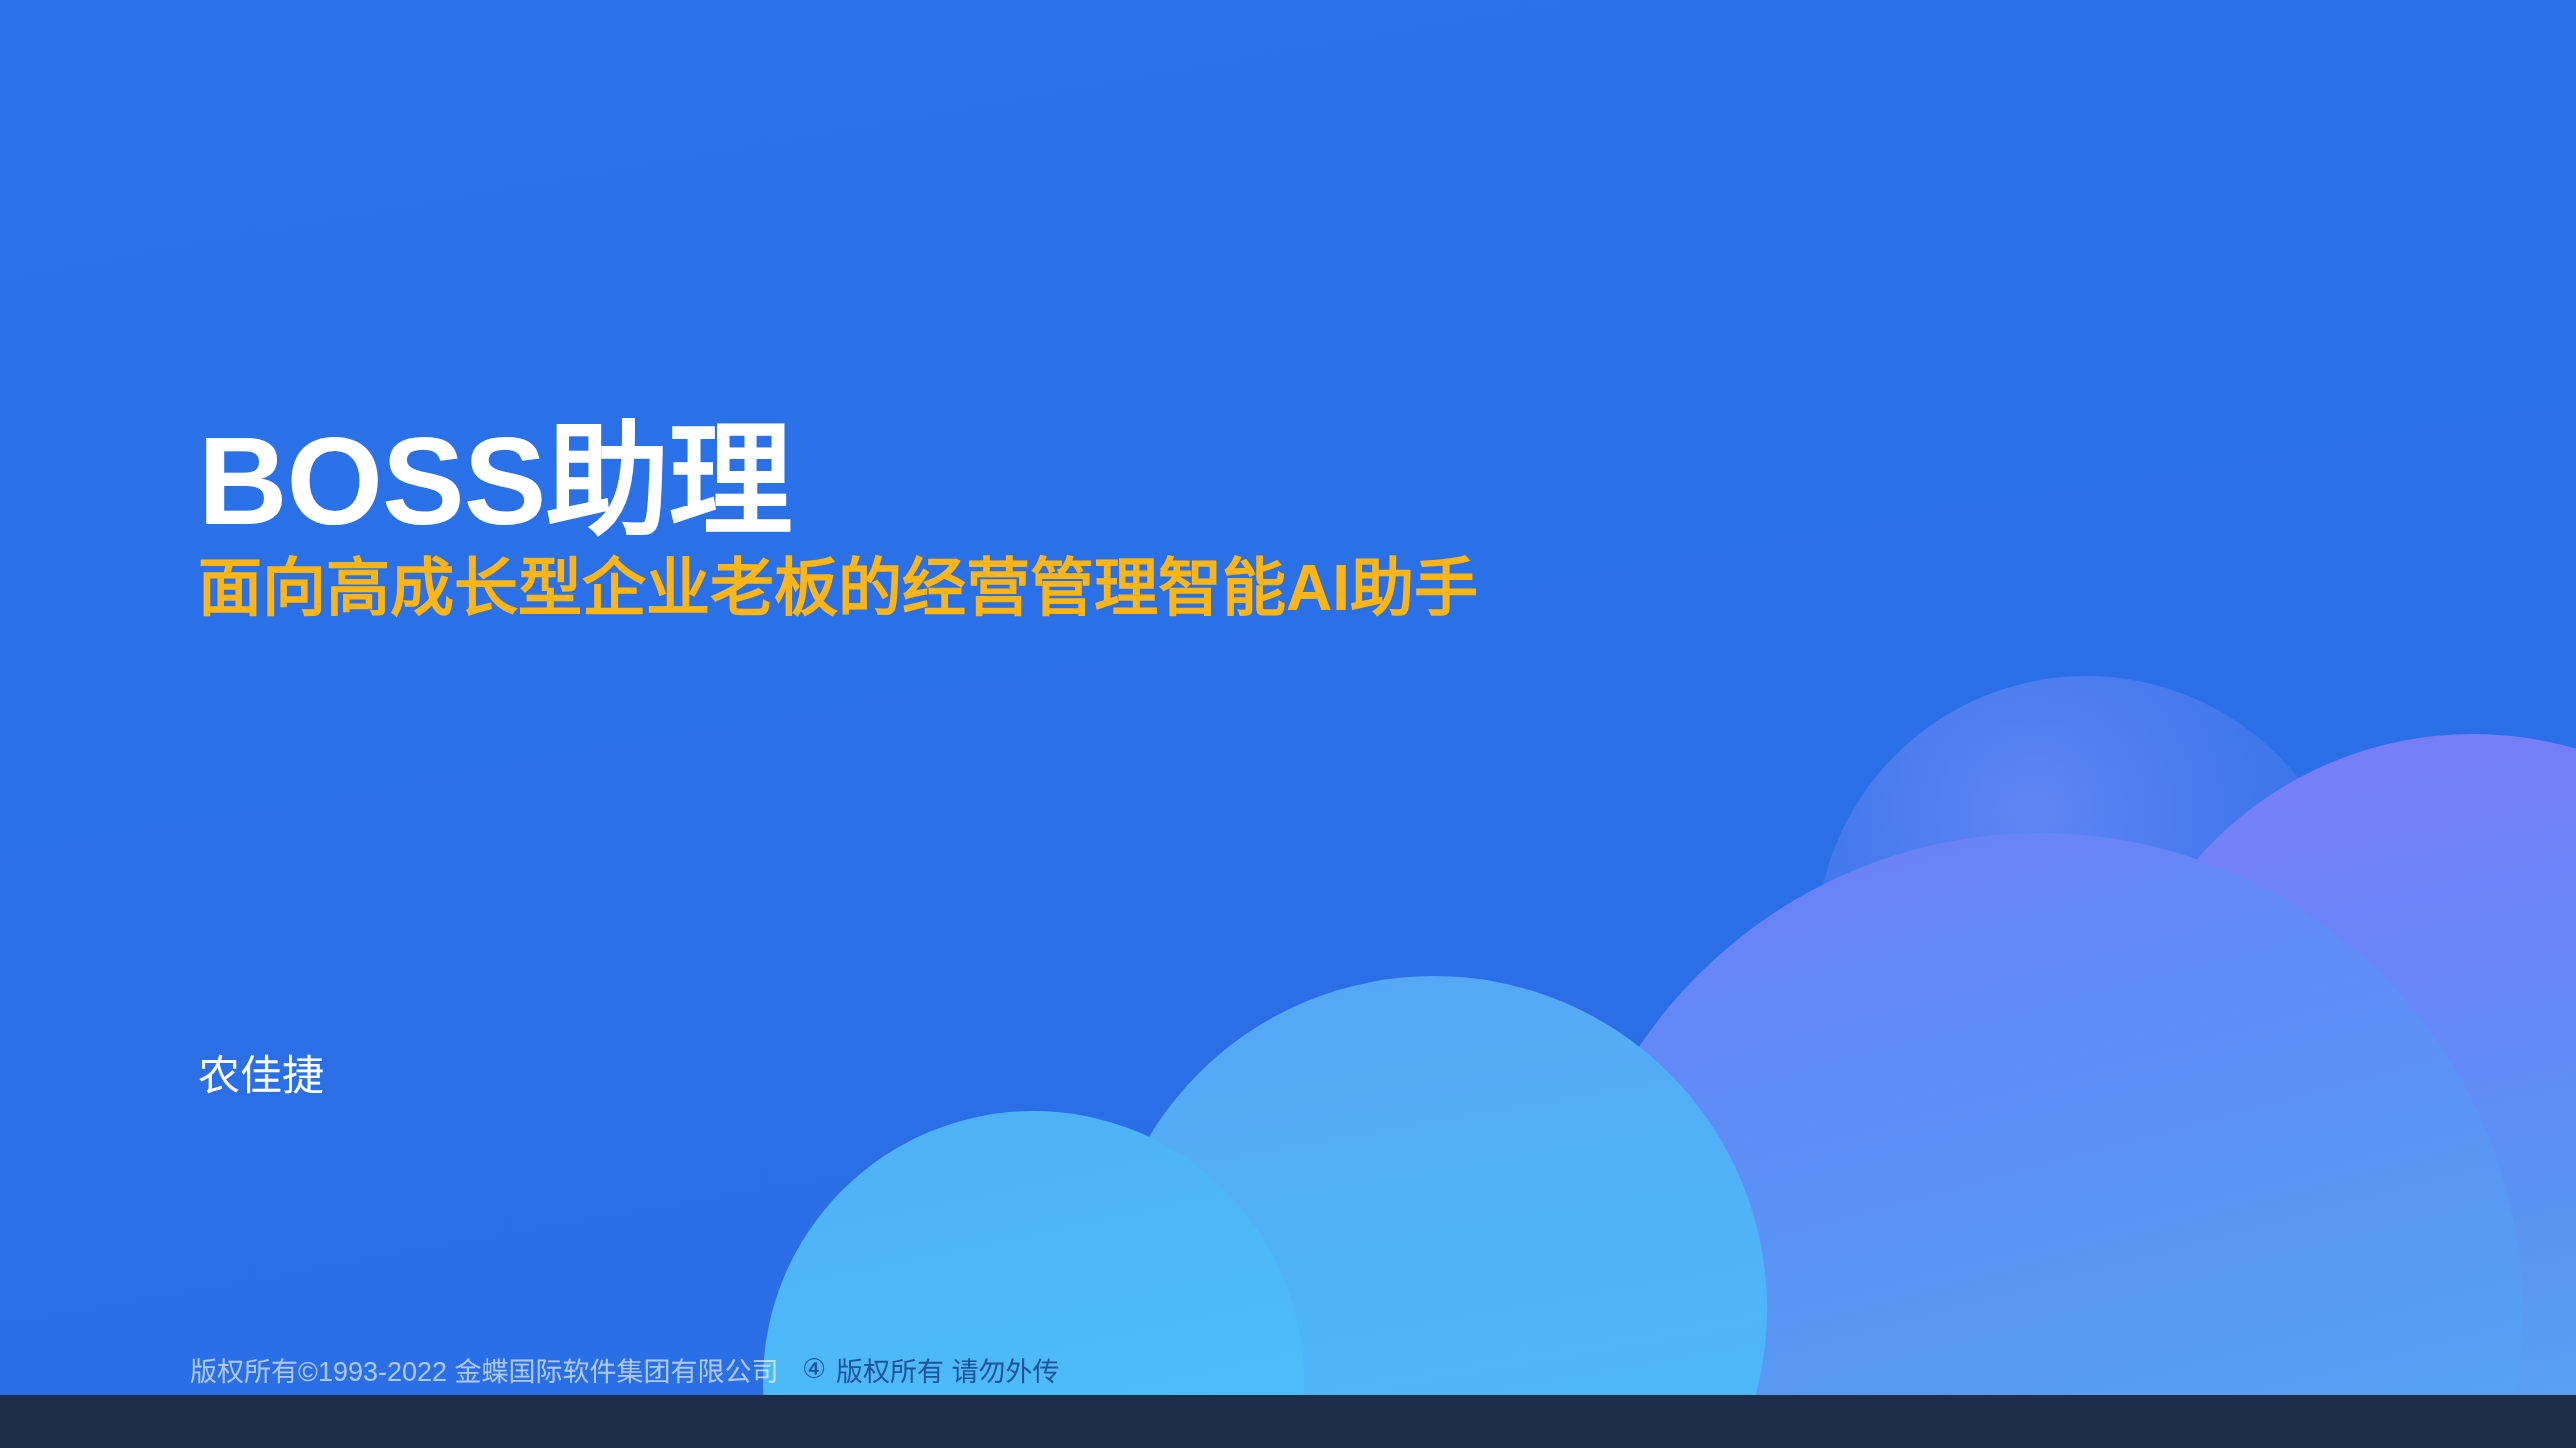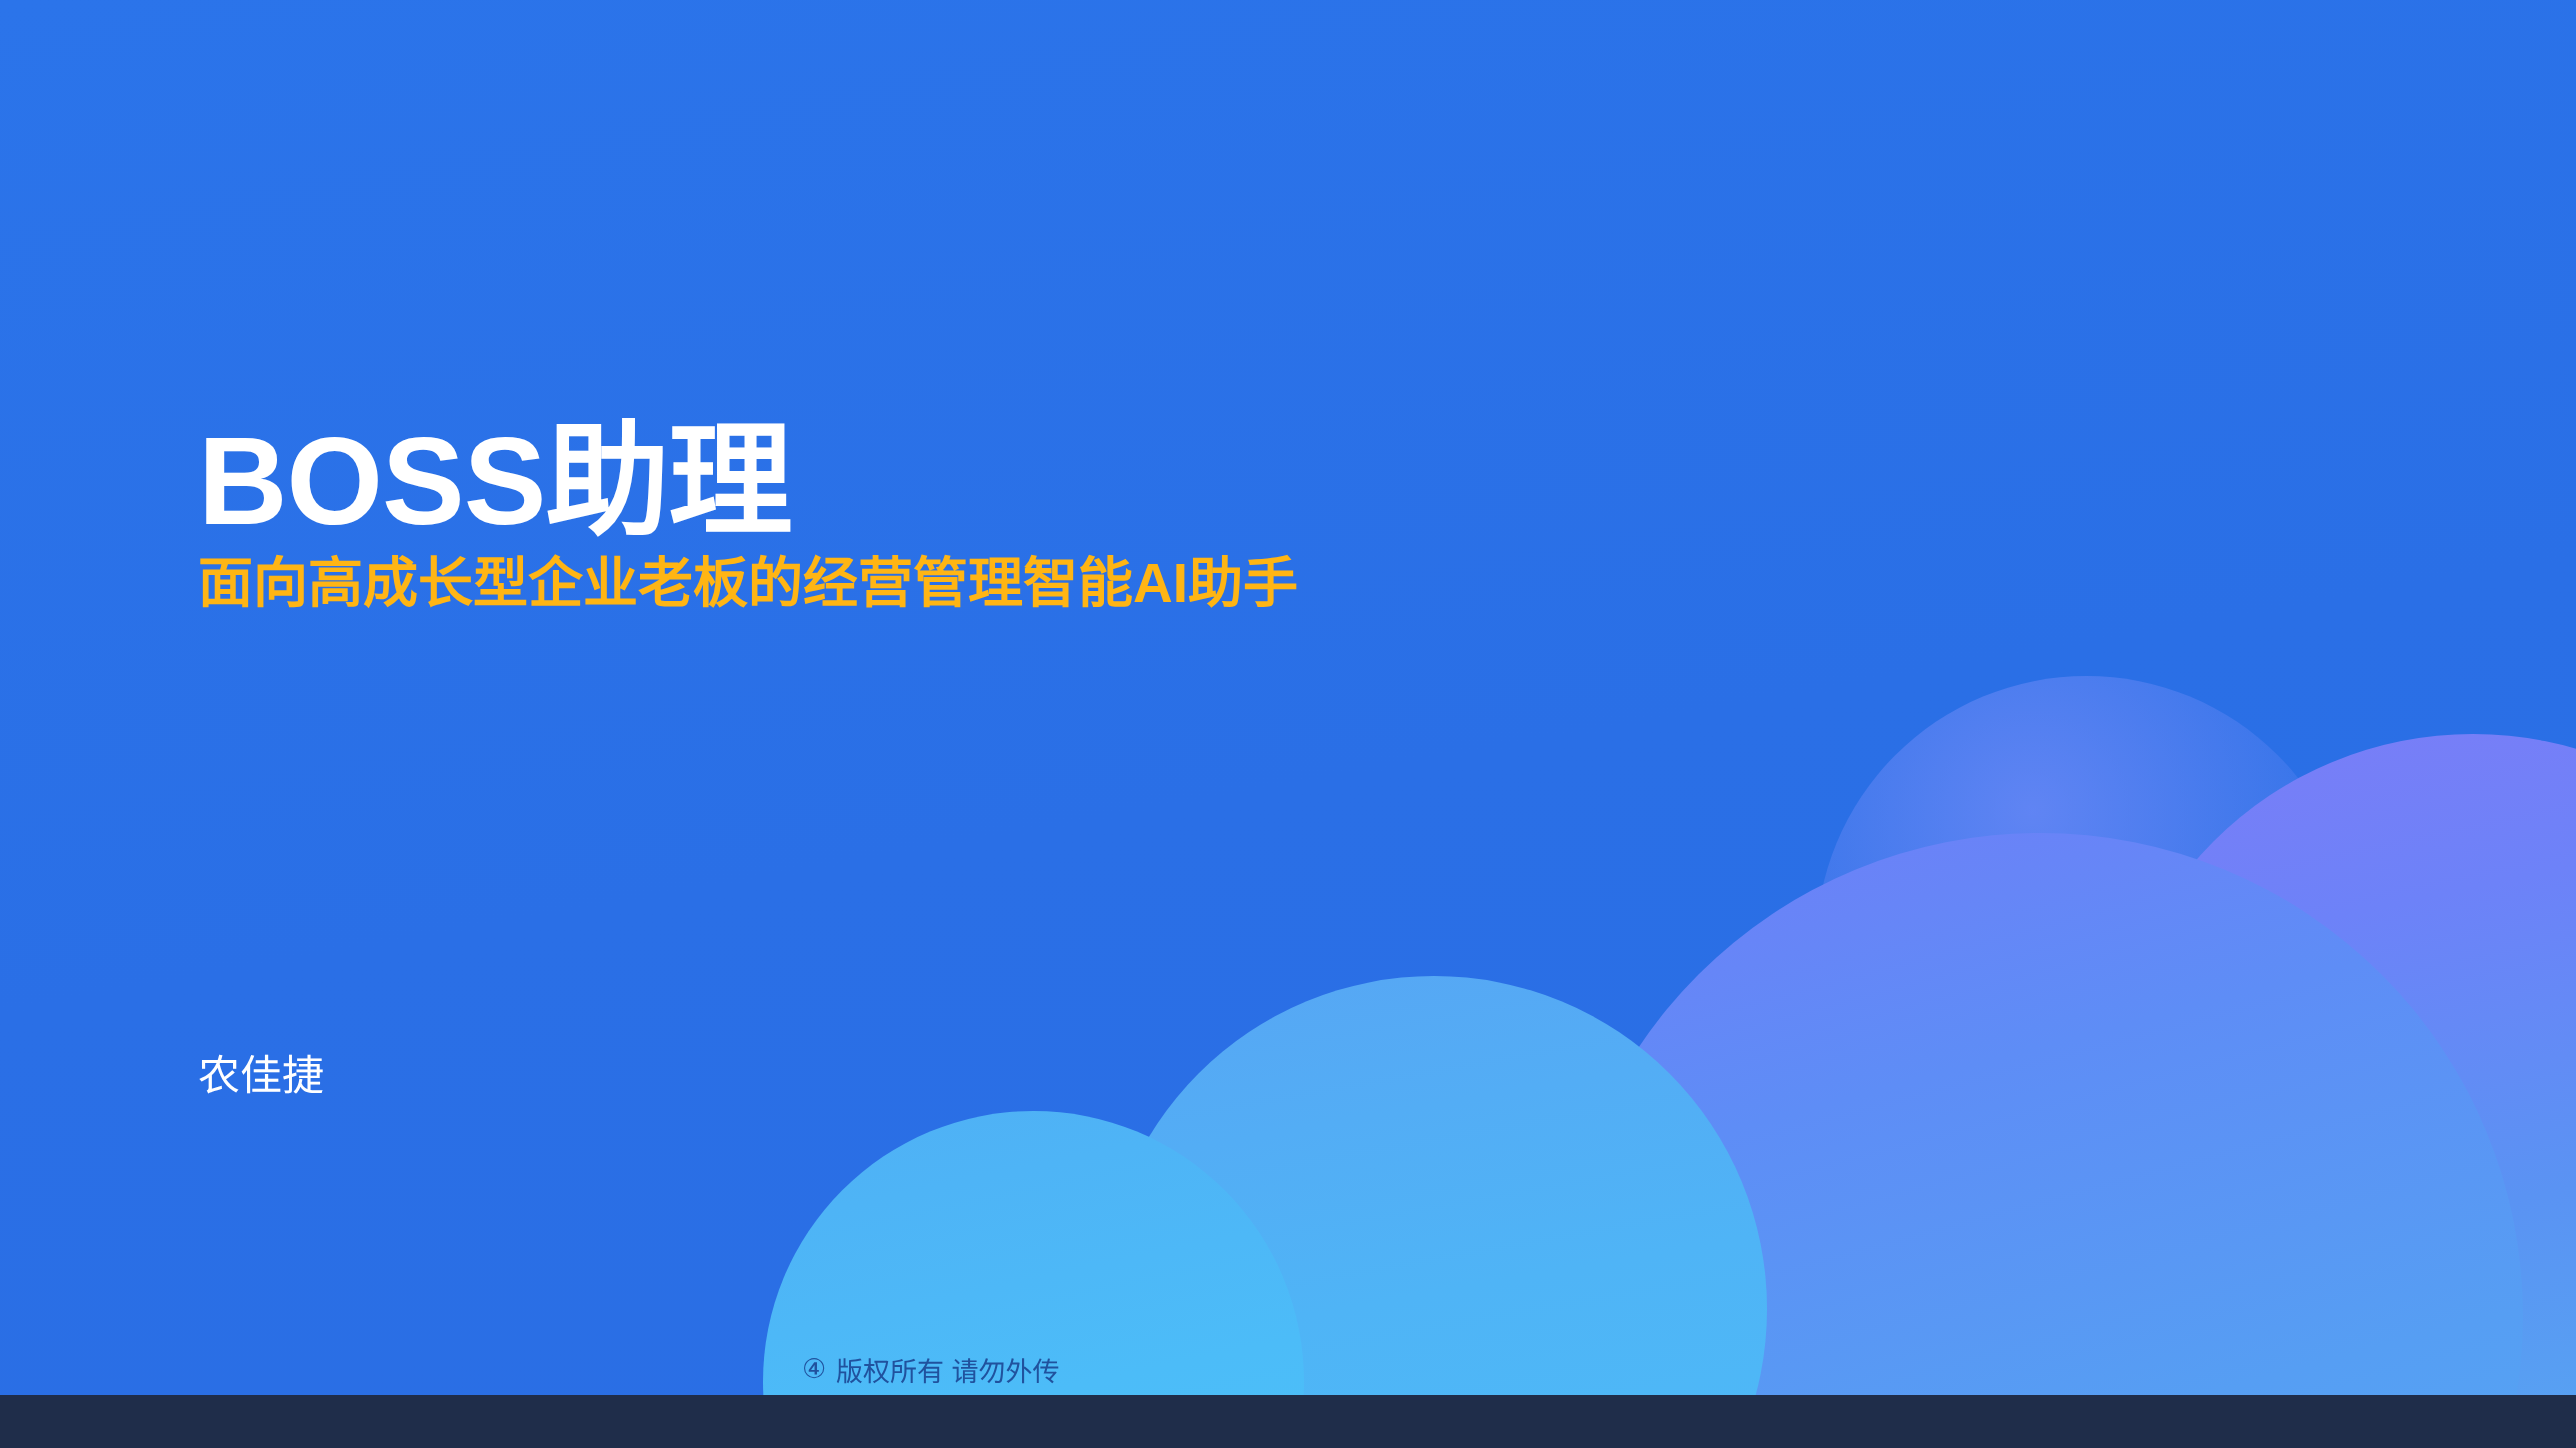--- a/index.html
+++ b/index.html
@@ -93,21 +93,21 @@
     margin: 0;
     font-size: 124px;
     line-height: 1.04;
     font-weight: 700;
     letter-spacing: -1px;
     color: #ffffff;
     white-space: nowrap;
   }
   .sub-title {
     margin: 7.7px 0 0 0;
-    font-size: 55px;
+    font-size: 64px;
     line-height: 1.08;
     font-weight: 700;
     letter-spacing: 0px;
     color: #ffb514;
     white-space: nowrap;
   }
 
   .author {
     position: absolute;
     left: 198px;
@@ -160,20 +160,21 @@
     <div class="bubble bubble-left"></div>
   </div>
 
   <div class="title-block">
     <h1 class="main-title">BOSS助理</h1>
     <h2 class="sub-title">面向高成长型企业老板的经营管理智能AI助手</h2>
   </div>
 
   <div class="author">农佳捷</div>
 
+  <div class="footer-copyright">版权所有©1993-2022  金蝶国际软件集团有限公司</div>
 
   <div class="footer-badge">
     <span class="badge-mark">④</span>
     <span>版权所有 请勿外传</span>
   </div>
 
 </div>
 
 
 </body></html>

